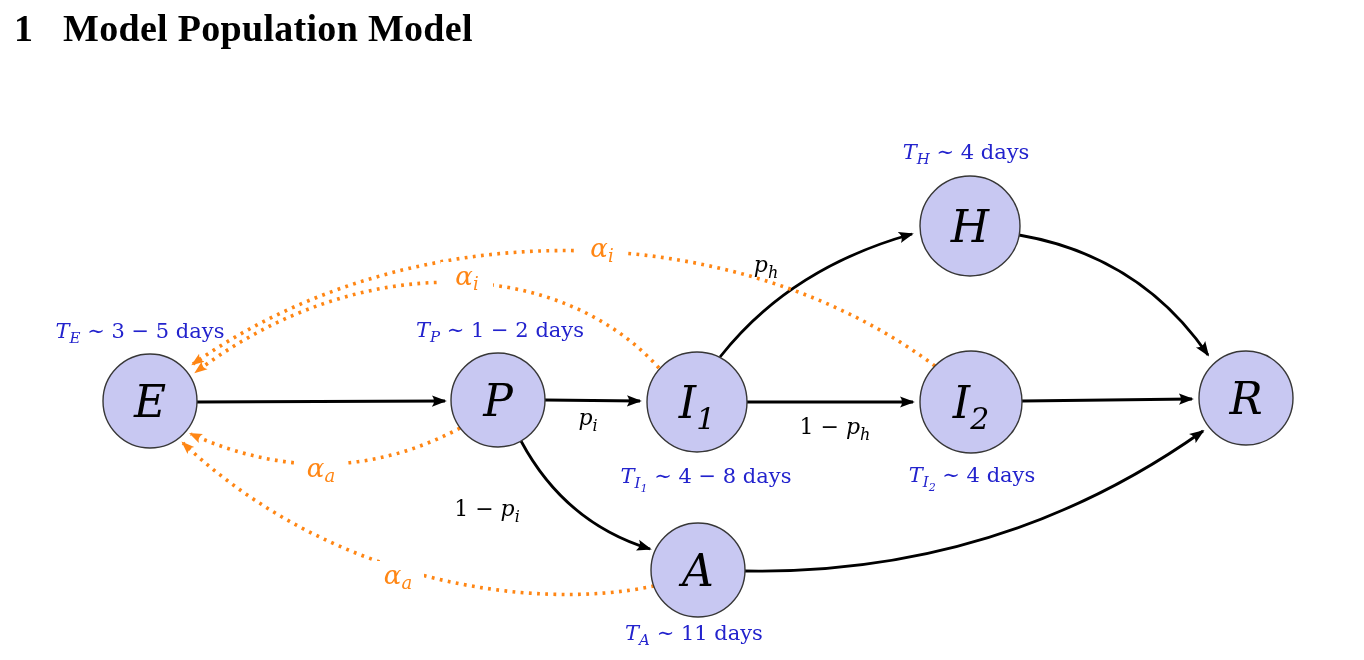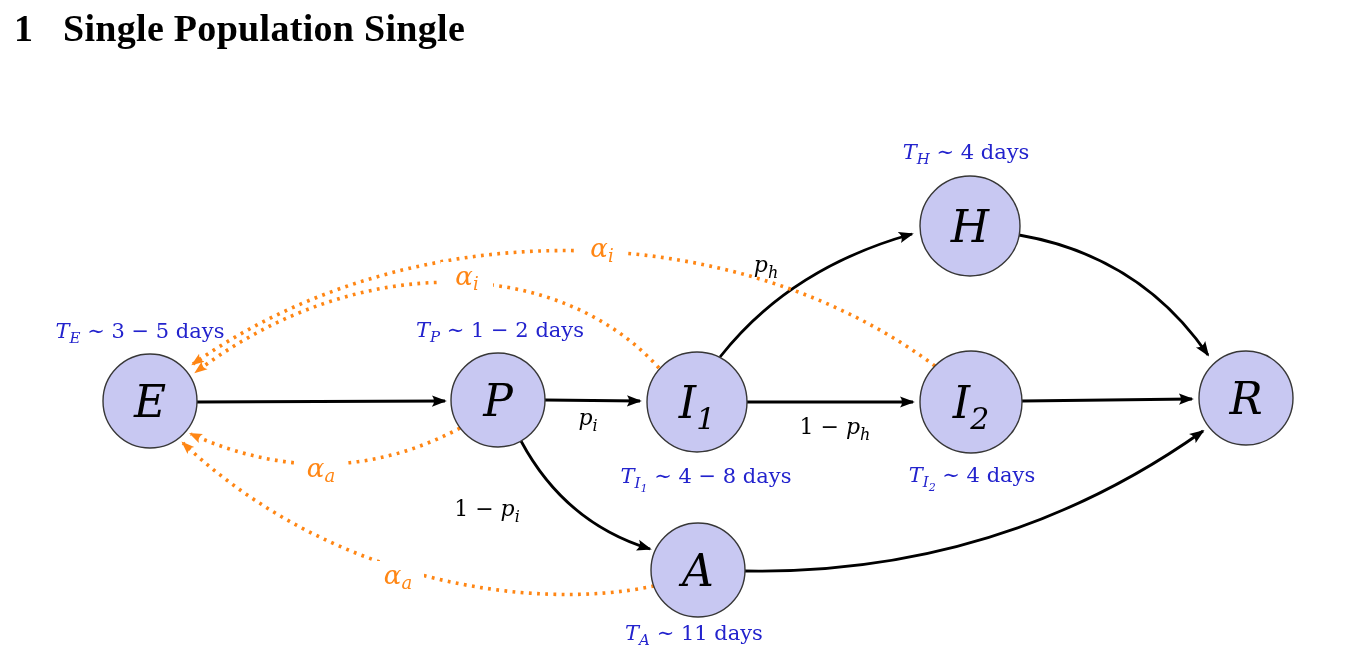--- a/index.html
+++ b/index.html
@@ -23,21 +23,21 @@
   .al{font-size:26px;}
   .asub{font-size:18px;}
 </style>
 </head>
 <body>
 
 <div id="page">
 
   <div id="section-title">
       <span class="num">1</span>
-      <span class="txt">Single Population Single</span>
+      <span class="txt">Model Population Model</span>
     </div>
 
   <svg width="1364" height="660" viewBox="0 0 1364 660">
     <defs>
       <marker id="ah-b" viewBox="0 0 12 10" refX="10.5" refY="5" markerWidth="15" markerHeight="12.5" orient="auto" markerUnits="userSpaceOnUse">
         <path d="M0,0.5 L12,5 L0,9.5 Q3.5,5 0,0.5 z" fill="#000000"></path>
       </marker>
       <marker id="ah-o" viewBox="0 0 12 10" refX="10" refY="5" markerWidth="13" markerHeight="11" orient="auto" markerUnits="userSpaceOnUse">
         <path d="M0,0.5 L12,5 L0,9.5 Q3.5,5 0,0.5 z" fill="#ff8614"></path>
       </marker>

